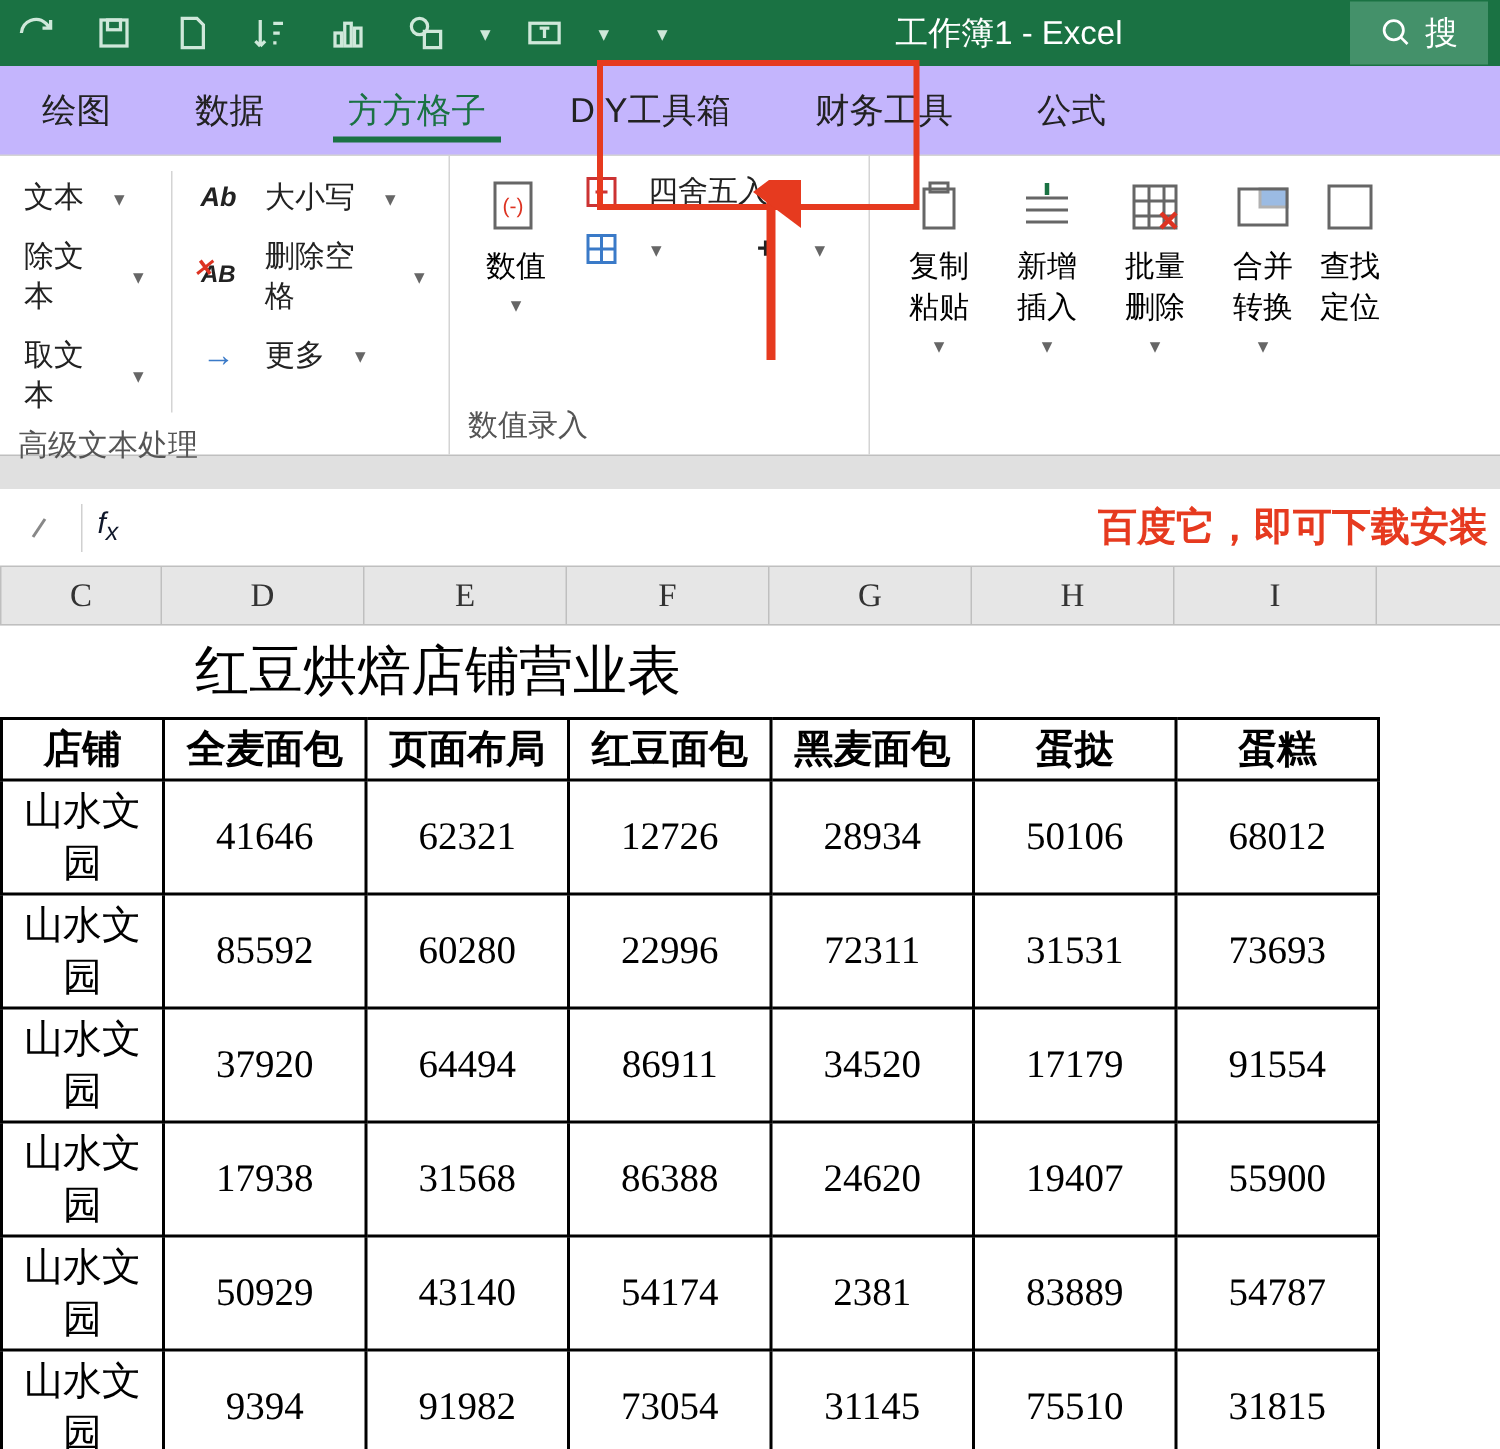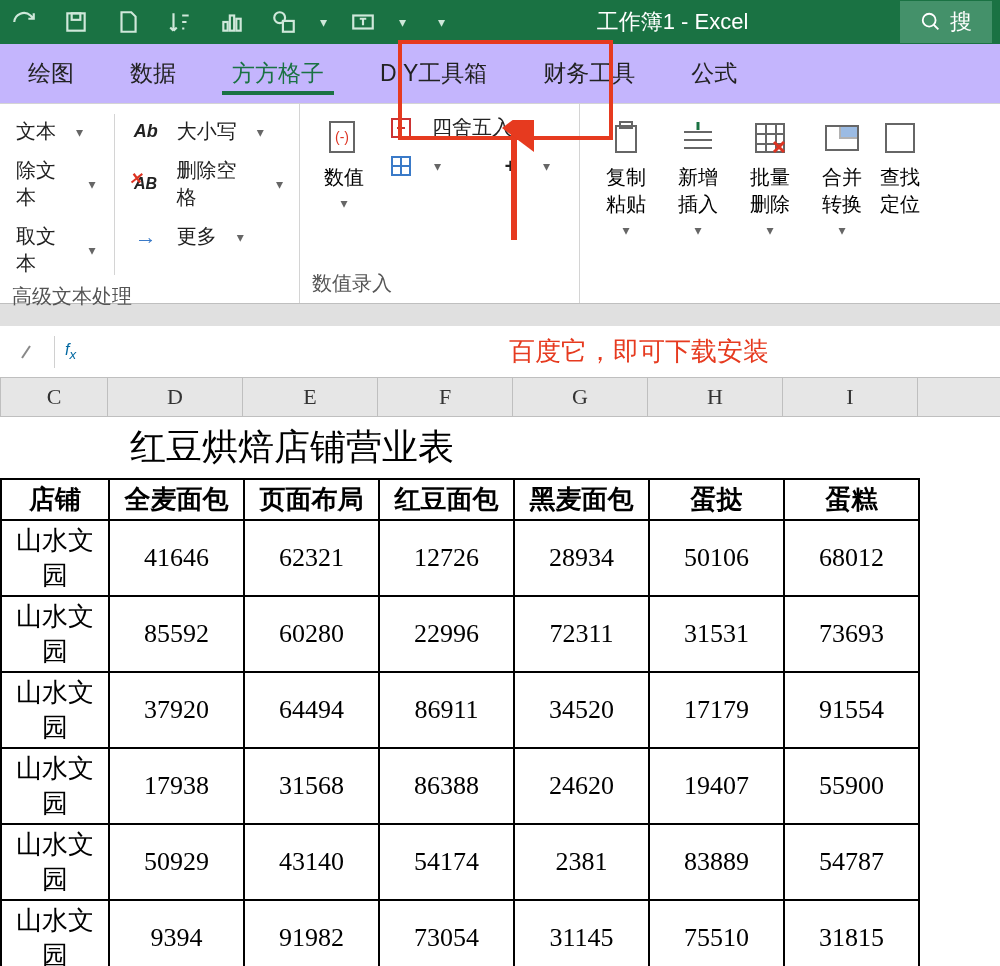--- a/index.html
+++ b/index.html
@@ -119,29 +119,30 @@
 
 .formula-bar {
   display: flex;
   align-items: center;
   border-bottom: 1px solid #bfbfbf;
   height: 52px;
   padding: 0 8px;
 }
 .fb-icon { width: 36px; height: 36px; display: flex; align-items: center; justify-content: center; }
 .fb-divider { width: 1px; height: 32px; background: #d0d0d0; margin: 0 10px; }
-.fb-fx { font-size: 16px; font-style: italic; color: #0369a1; margin-right: 20px; }
+.fb-fx { font-size: 20px; font-style: italic; color: #0f172a; margin-right: 20px; }
 .fb-input {
   flex: 1;
   font-size: 26px;
   color: #e63a1f;
   border: none;
   outline: none;
-  text-align: center;
+  text-align: right;
   padding-left: 190px;
+  font-weight: bold;
 }
 
 .sheet {
   overflow: hidden;
 }
 .col-headers {
   display: grid;
   grid-template-columns: 108px 135px 135px 135px 135px 135px 135px 135px;
   background: #e6e6e6;
   border-bottom: 1px solid #bfbfbf;

